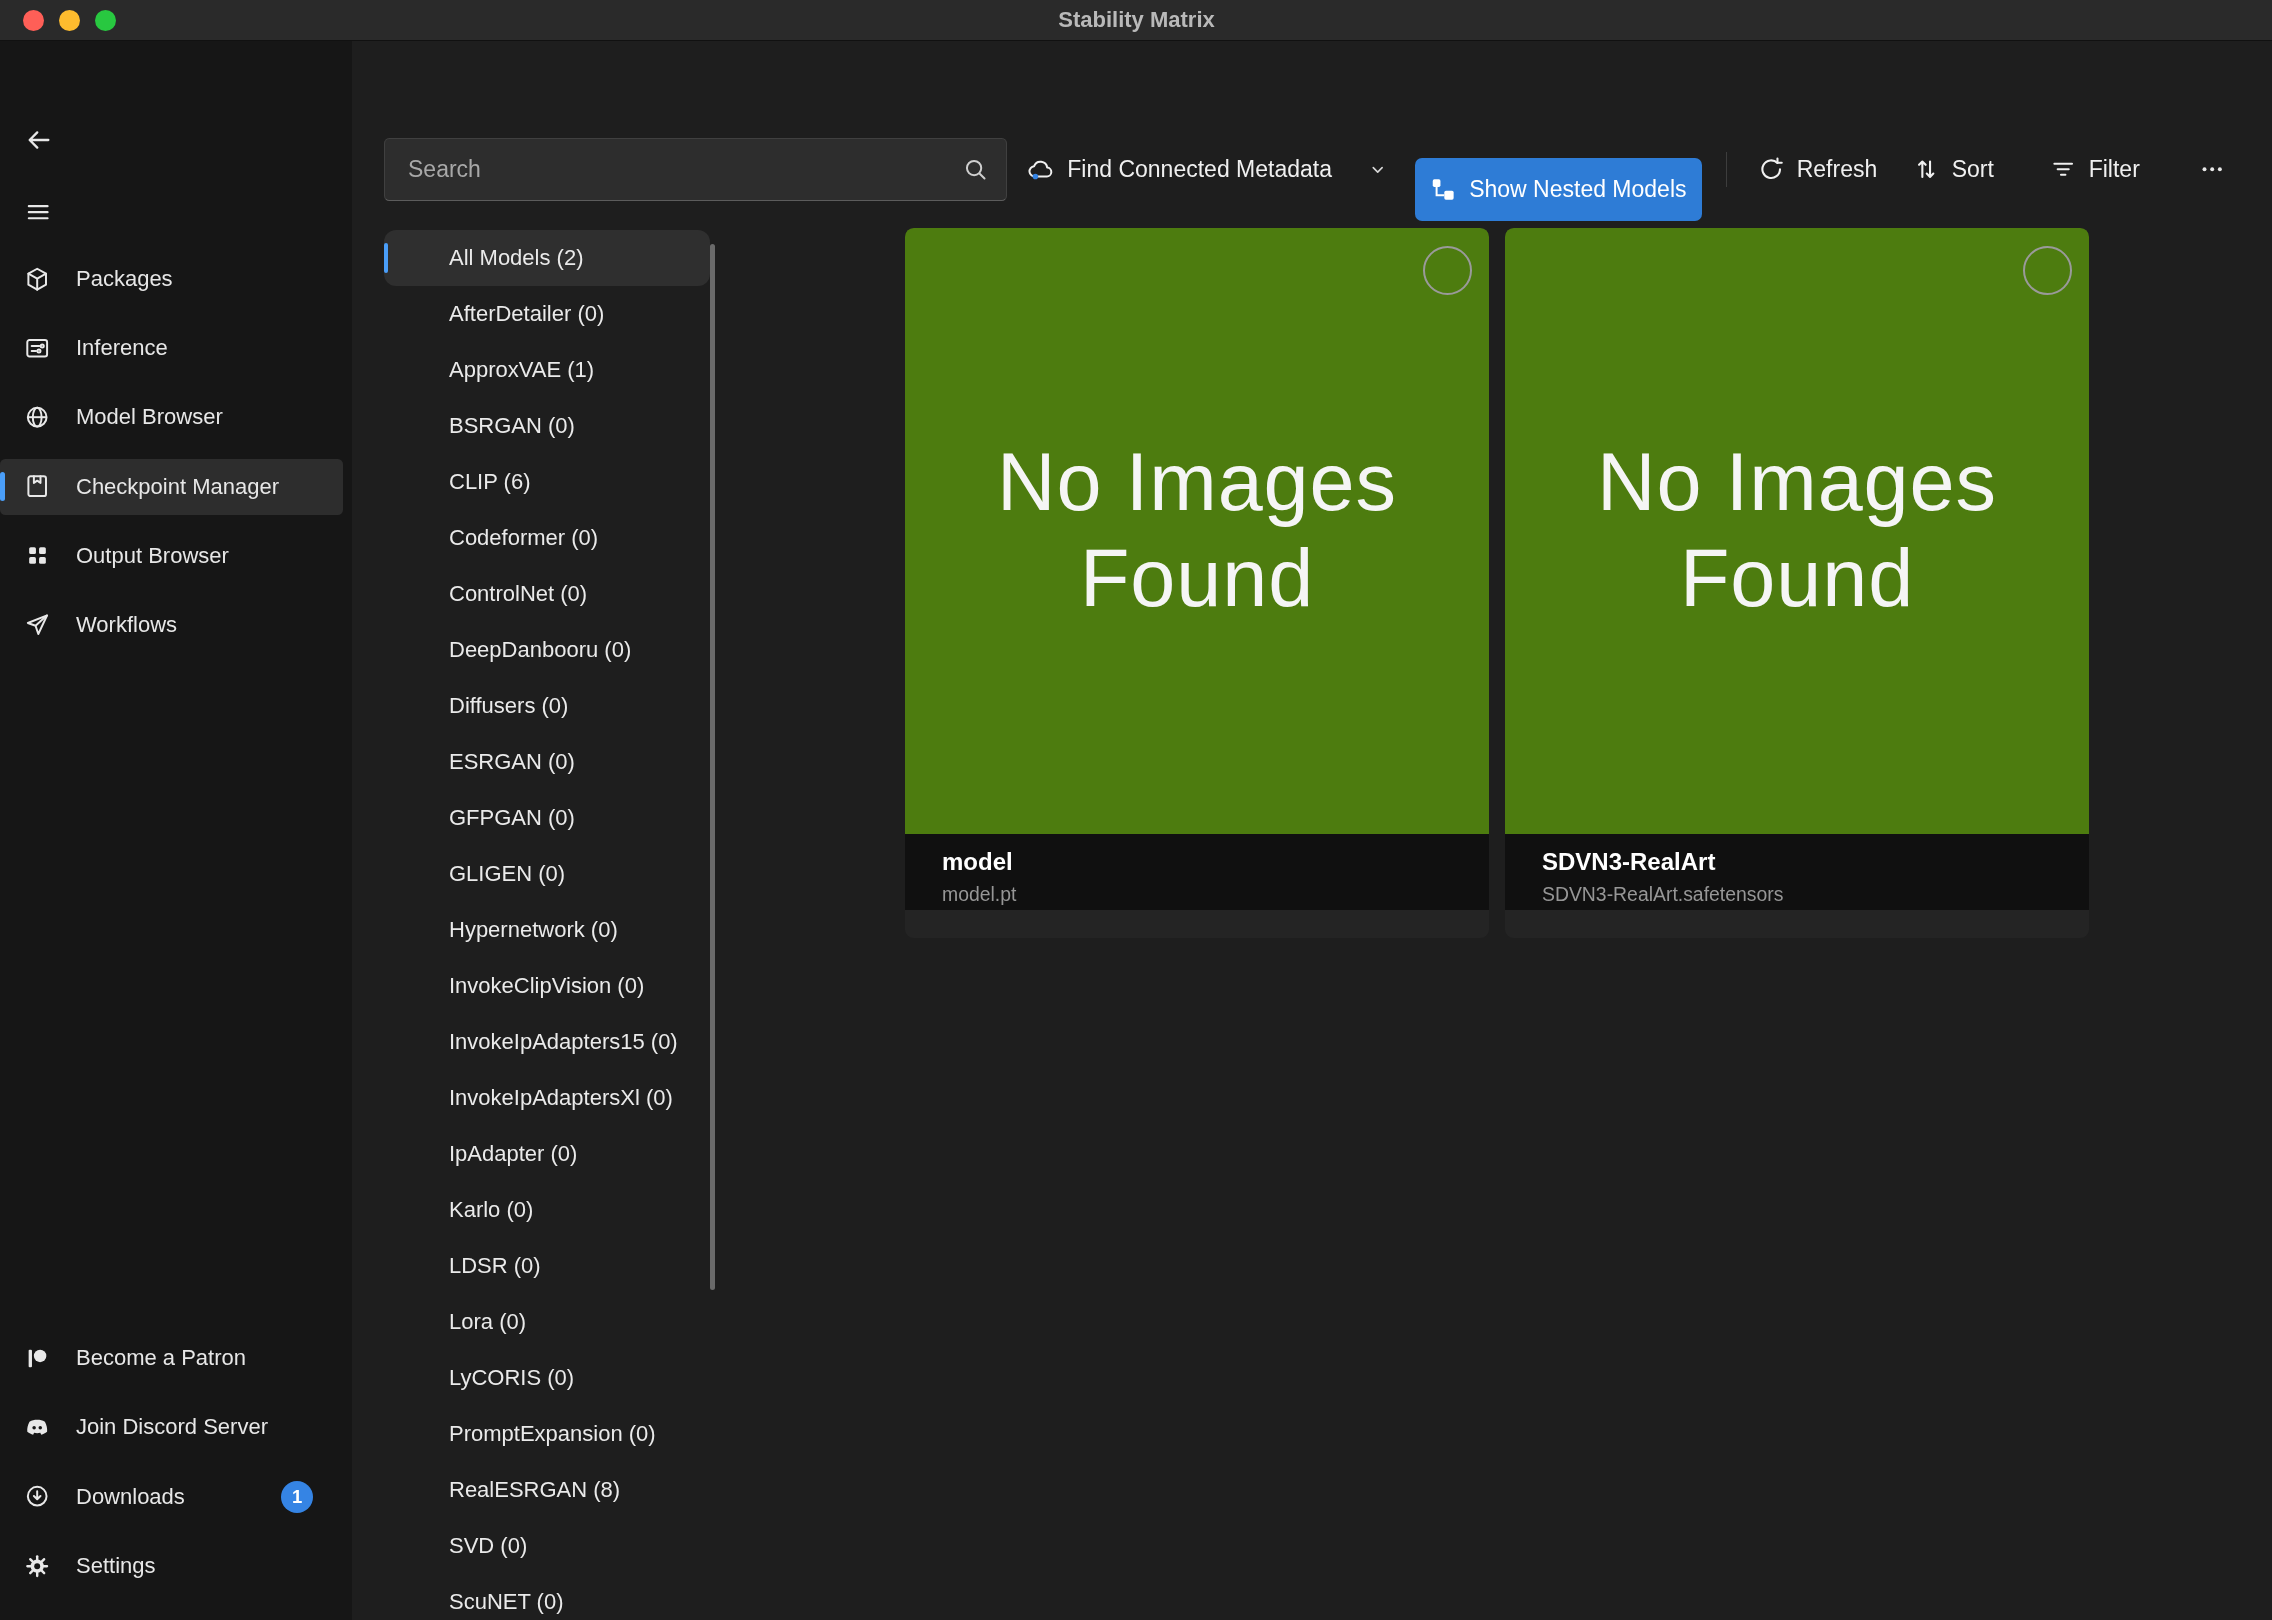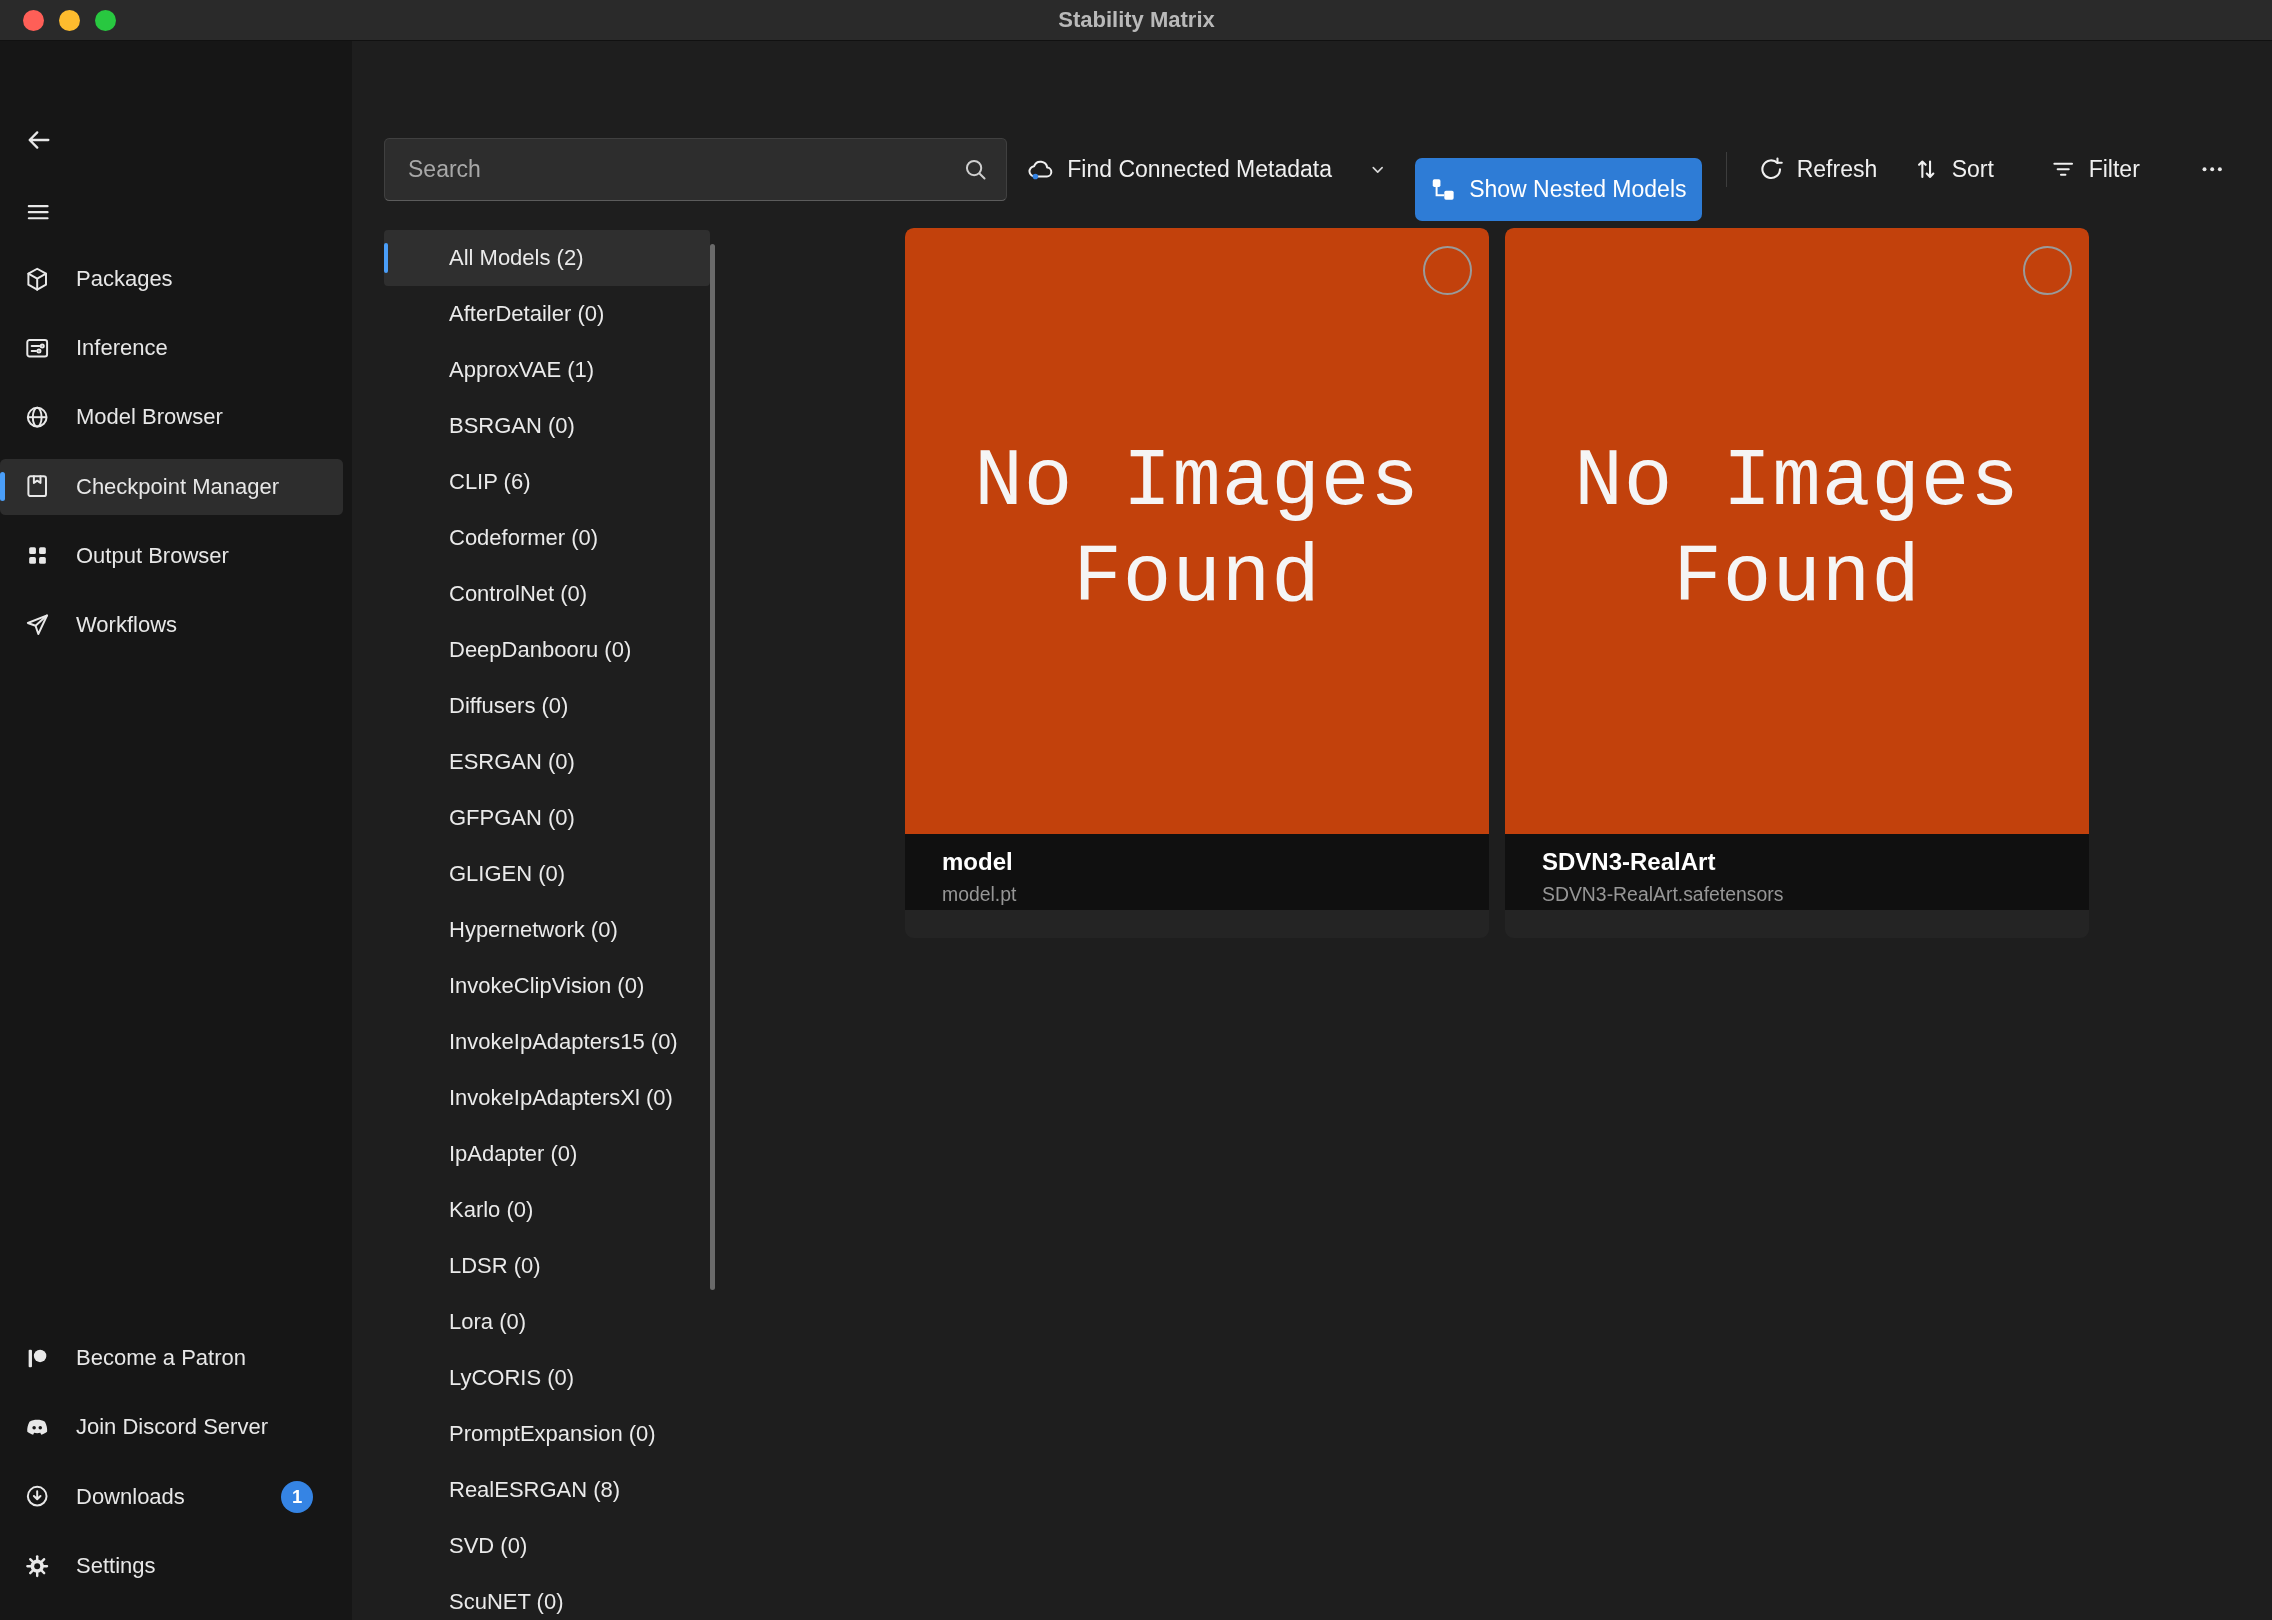--- a/index.html
+++ b/index.html
@@ -70,40 +70,40 @@
   #btn-refresh { left:1406px; }
   #btn-sort { left:1913px; margin-left:-352px; } 
   #btn-sort { left:1561px; margin-left:0; }
   #btn-filter { left:1698px; }
   #btn-more { left:1834px; width:53px; justify-content:center; }
 
   
   .cat-list { position:absolute; left:32px; top:189px; width:326px; }
   .cat-item {
     height:56px; display:flex; align-items:center; padding-left:65px;
-    font-size:22px; color:#eaeaea; border-radius:4px; position:relative;
+    font-size:22px; color:#eaeaea; border-radius:12px; position:relative;
   }
   .cat-item.selected { background:#2f2f2f; }
   .cat-item.selected::before {
     content:""; position:absolute; left:0; top:13.2px; bottom:13.2px; width:4.4px;
     border-radius:2.6px; background:#4a9ef8;
   }
   .cat-scrollbar {
     position:absolute; left:358px; top:203px; width:5.3px; height:1046px;
     background:#6a6a6a; border-radius:2.6px;
   }
 
   
   .card {
     position:absolute; top:187px; width:584px; height:710px;
     border-radius:8.8px; overflow:hidden; background:#242424;
   }
   #card-0 { left:553px; }
   #card-1 { left:1153px; }
-  .card-img { height:606px; display:flex; align-items:center; justify-content:center; background:#c2410c;font-family:Liberation Mono, monospace; }
+  .card-img { height:606px; display:flex; align-items:center; justify-content:center; background:#4d7c0f; }
   .card-placeholder {
     font-size:81px; font-weight:300; color:#f5f5f5; text-align:center;
     white-space:pre-line; line-height:1.18; letter-spacing:0.9px;
   }
   .card-footer { height:76px; background:#101010; padding:14px 37px; }
   .card-title { font-size:24px; font-weight:600; color:#ffffff; }
   .card-sub { font-size:19.4px; color:#969696; margin-top:7px; }
   .card-check {
     position:absolute; top:17.6px; right:16.7px; width:49px; height:49px;
     border:2.6px solid #9a9a9a; border-radius:50%; background:transparent;

